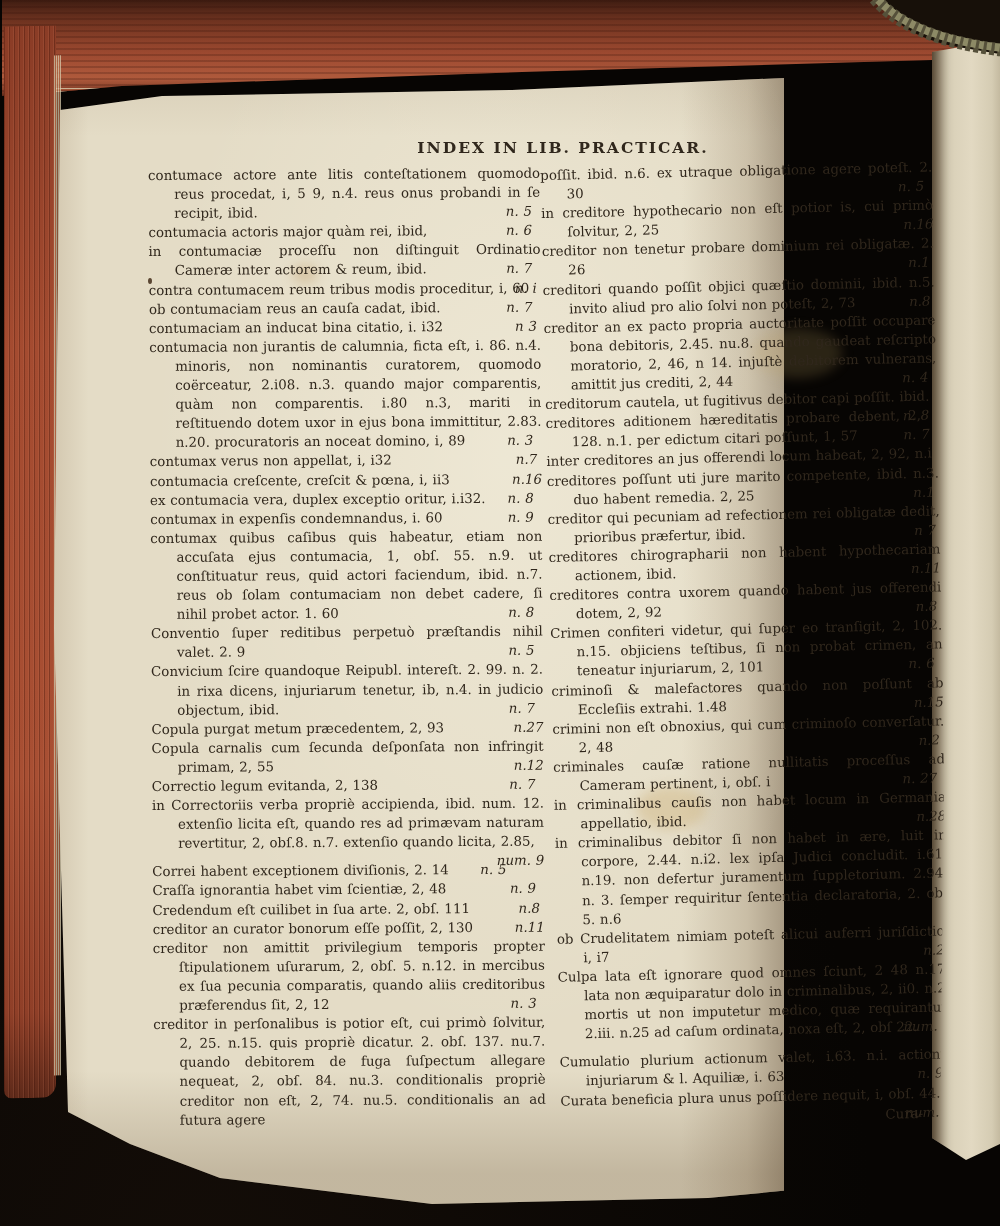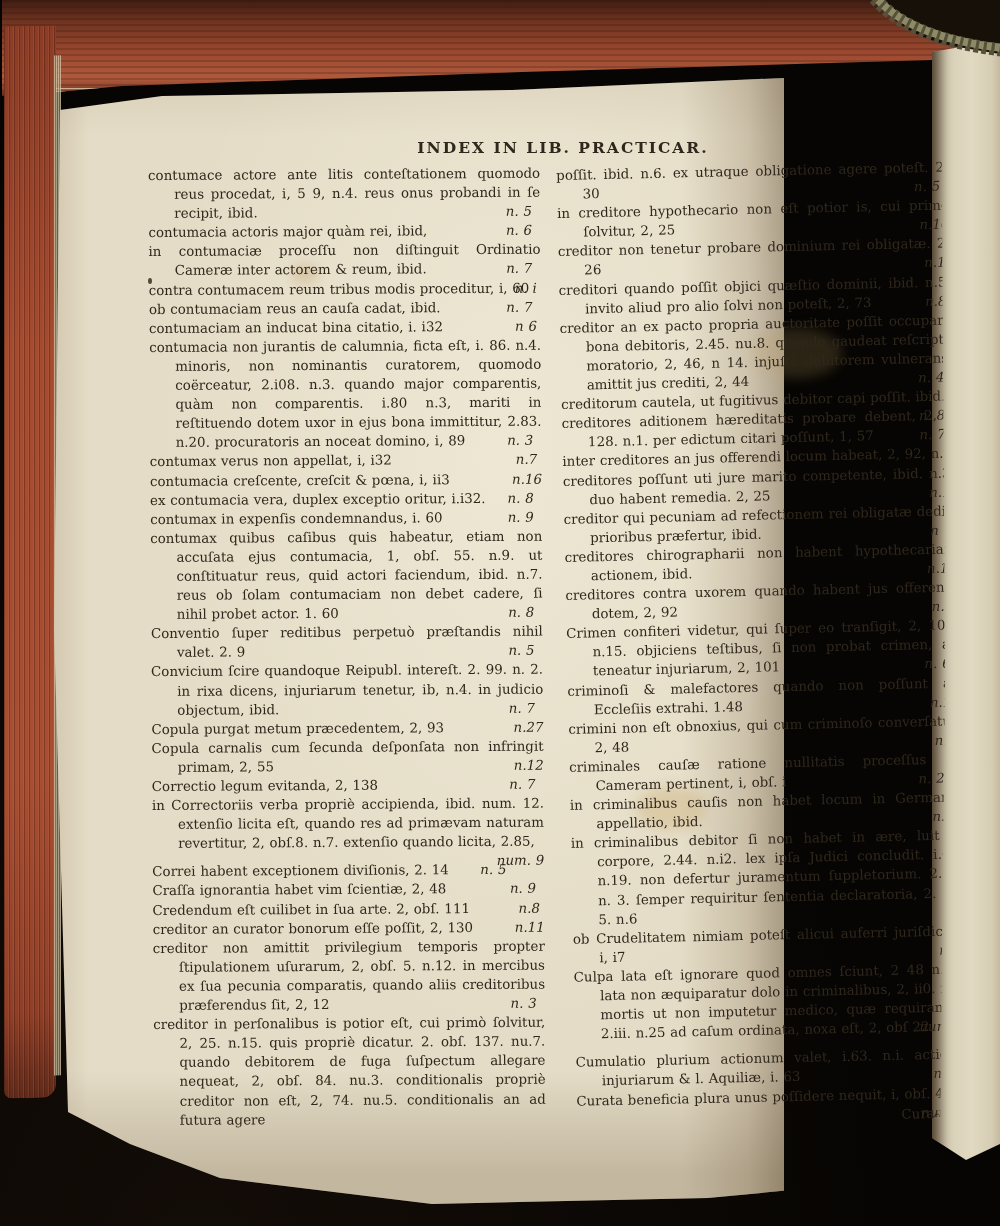--- a/index.html
+++ b/index.html
@@ -45,21 +45,21 @@
   .stain.s3{left:700px;top:260px;width:90px;height:50px;background:rgba(190,158,96,.20);}
   .speck{position:absolute;left:96px;top:210px;width:4px;height:6px;background:#5a4632;border-radius:50%;}
 
   
   .endband{position:absolute;right:0;top:0;width:160px;height:78px;}
 
   
   .content{position:absolute;left:96px;top:70px;width:800px;color:#30271c;}
   .header{text-align:center;font-weight:bold;font-size:15.5px;letter-spacing:2px;
     padding-left:30px;margin-bottom:9px;}
-  .cols{display:flex;gap:16px;}
+  .cols{display:flex;}
   .col{width:392px;font-size:13.4px;line-height:19.1px;text-align:justify;
     word-spacing:.5px;}
   .col.left{transform:rotate(-.35deg);transform-origin:0 0;}
   .col.right{transform:rotate(-1.25deg);transform-origin:0 0;}
   .entry{padding-left:26px;text-indent:-26px;}
   .entry.gap{margin-top:9px;}
   .ref{float:right;font-style:italic;padding-left:8px;}
   .catchword{text-align:right;padding-right:6px;margin-top:1px;}
 </style>
 </head>
@@ -80,21 +80,21 @@
 
     <div class="content">
       <div class="header">INDEX IN LIB. PRACTICAR.</div>
       <div class="cols">
         <div class="col left" id="col-left">
             <div class="entry"><span>contumace actore ante litis conteſtationem quomodo reus procedat, i, 5 9, n.4. reus onus probandi in ſe recipit, ibid.</span> <span class="ref">n. 5</span></div>
             <div class="entry"><span>contumacia actoris major quàm rei, ibid,</span> <span class="ref">n. 6</span></div>
             <div class="entry"><span>in contumaciæ proceſſu non diſtinguit Ordinatio Cameræ inter actorem &amp; reum, ibid.</span> <span class="ref">n. 7</span></div>
             <div class="entry"><span>contra contumacem reum tribus modis proceditur, i, 60</span> <span class="ref">n. i</span></div>
             <div class="entry"><span>ob contumaciam reus an cauſa cadat, ibid.</span> <span class="ref">n. 7</span></div>
-            <div class="entry"><span>contumaciam an inducat bina citatio, i. i32</span> <span class="ref">n 6</span></div>
+            <div class="entry"><span>contumaciam an inducat bina citatio, i. i32</span> <span class="ref">n 3</span></div>
             <div class="entry"><span>contumacia non jurantis de calumnia, ficta eſt, i. 86. n.4. minoris, non nominantis curatorem, quomodo coërceatur, 2.i08. n.3. quando major comparentis, quàm non comparentis. i.80 n.3, mariti in reſtituendo dotem uxor in ejus bona immittitur, 2.83. n.20. procuratoris an noceat domino, i, 89</span> <span class="ref">n. 3</span></div>
             <div class="entry"><span>contumax verus non appellat, i, i32</span> <span class="ref">n.7</span></div>
             <div class="entry"><span>contumacia creſcente, creſcit &amp; pœna, i, ii3</span> <span class="ref">n.16</span></div>
             <div class="entry"><span>ex contumacia vera, duplex exceptio oritur, i.i32.</span> <span class="ref">n. 8</span></div>
             <div class="entry"><span>contumax in expenſis condemnandus, i. 60</span> <span class="ref">n. 9</span></div>
             <div class="entry"><span>contumax quibus caſibus quis habeatur, etiam non accuſata ejus contumacia, 1, obſ. 55. n.9. ut conſtituatur reus, quid actori faciendum, ibid. n.7. reus ob ſolam contumaciam non debet cadere, ſi nihil probet actor. 1. 60</span> <span class="ref">n. 8</span></div>
             <div class="entry"><span>Conventio ſuper reditibus perpetuò præſtandis nihil valet. 2. 9</span> <span class="ref">n. 5</span></div>
             <div class="entry"><span>Convicium ſcire quandoque Reipubl. intereſt. 2. 99. n. 2. in rixa dicens, injuriarum tenetur, ib, n.4. in judicio objectum, ibid.</span> <span class="ref">n. 7</span></div>
             <div class="entry"><span>Copula purgat metum præcedentem, 2, 93</span> <span class="ref">n.27</span></div>
             <div class="entry"><span>Copula carnalis cum ſecunda deſponſata non infringit primam, 2, 55</span> <span class="ref">n.12</span></div>

